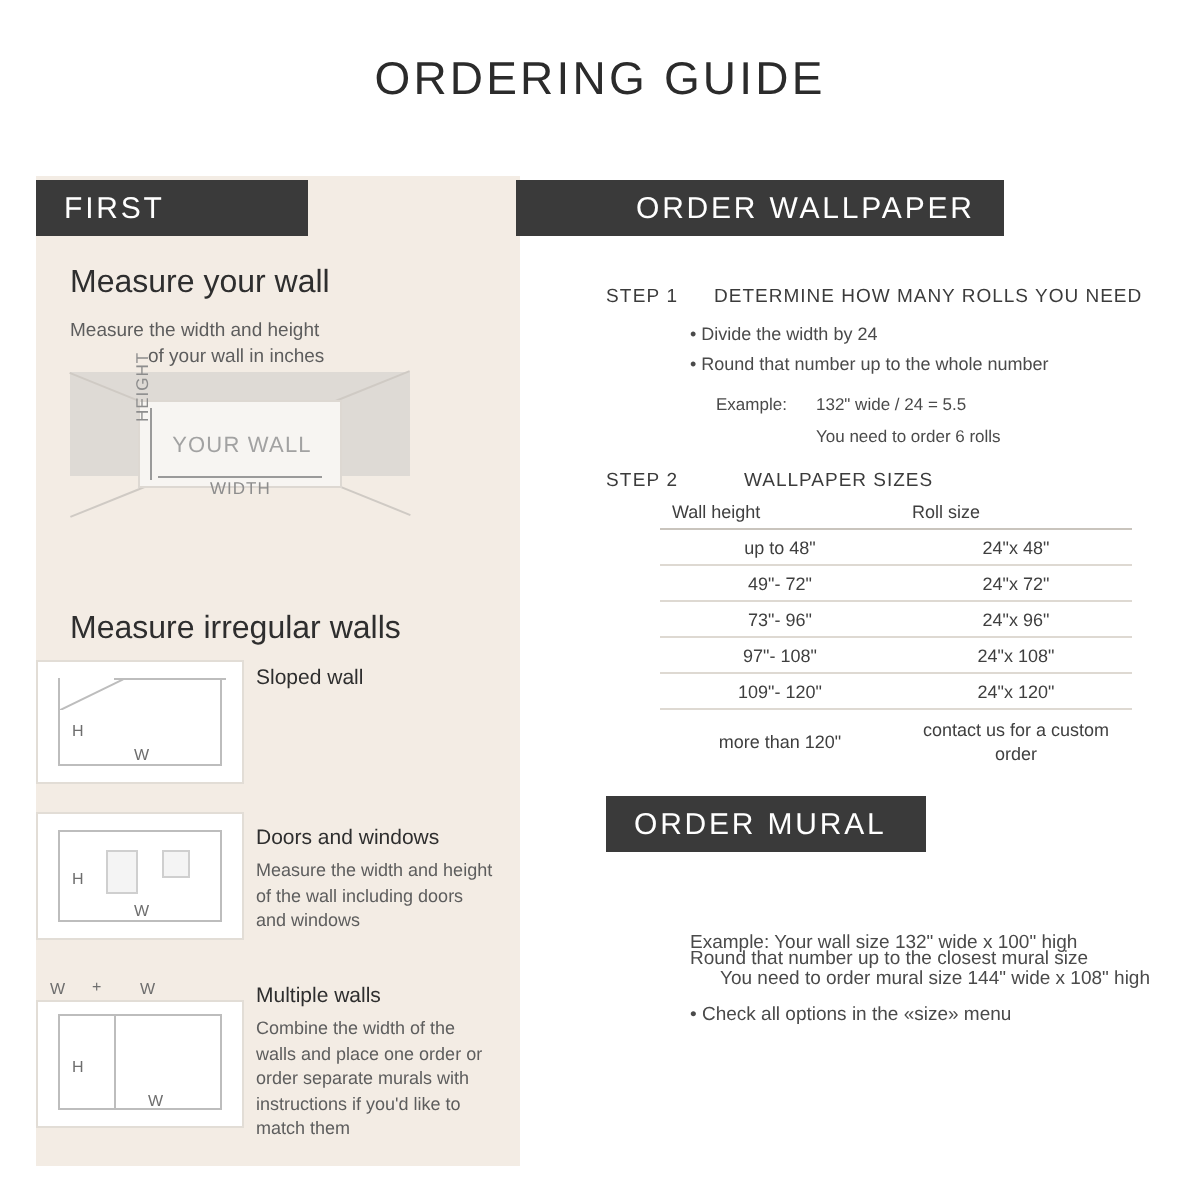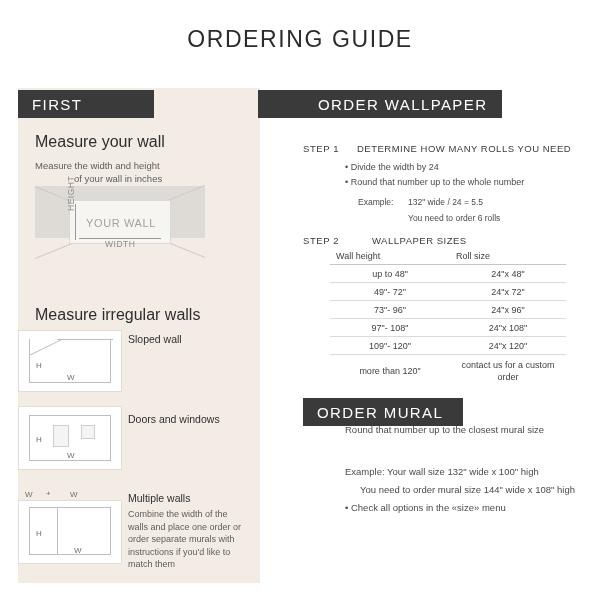--- a/index.html
+++ b/index.html
@@ -276,20 +276,21 @@
   <div class="irr-title" style="left:128px; top:333px;">Sloped wall</div>
 
   <div class="irr-card" style="left:18px; top:406px; width:104px; height:64px;">
     <div class="irr-inner" style="left:10px; top:8px; width:82px; height:46px;"></div>
     <div class="window-rect" style="left:34px; top:18px; width:16px; height:22px;"></div>
     <div class="window-rect" style="left:62px; top:18px; width:14px; height:14px;"></div>
     <div class="dim-label" style="left:17px; top:28px;">H</div>
     <div class="dim-label" style="left:48px; top:44px;">W</div>
   </div>
   <div class="irr-title" style="left:128px; top:413px;">Doors and windows</div>
+  <div class="irr-text" style="left:128px; top:429px;">Measure the width and height of the wall including doors and windows</div>
 
   <div class="dim-label" style="left:25px; top:490px;">W</div>
   <div class="dim-label" style="left:70px; top:490px;">W</div>
   <div style="position:absolute; left:46px; top:489px; font-size:8px; color:#6e6e6e;">+</div>
   <div class="irr-card" style="left:18px; top:500px; width:104px; height:64px;">
     <div class="irr-inner" style="left:10px; top:6px; width:82px; height:48px;"></div>
     <div style="position:absolute; left:38px; top:6px; width:1px; height:48px; background:#bdbdbd;"></div>
     <div class="dim-label" style="left:17px; top:28px;">H</div>
     <div class="dim-label" style="left:55px; top:45px;">W</div>
   </div>
@@ -340,18 +341,18 @@
       </tr>
       <tr>
         <td class="first">more than 120"</td>
         <td style="line-height:12px;">contact us for a custom order</td>
       </tr>
     </tbody>
   </table>
 
   <div class="section-banner" id="banner-mural">ORDER MURAL</div>
 
-  <div class="mural-text" style="left:345px; top:424px;">Round that number up to the closest mural size</div>
+  <div class="mural-text" style="left:345px; top:474px;">Round that number up to the closest mural size</div>
   <div class="mural-text" style="left:345px; top:466px;">Example: Your wall size 132" wide x 100" high</div>
   <div class="mural-text" style="left:360px; top:484px;">You need to order mural size 144" wide x 108" high</div>
   <div class="mural-text" style="left:345px; top:502px;">• Check all options in the «size» menu</div>
 
 </div>
 
 </body></html>

